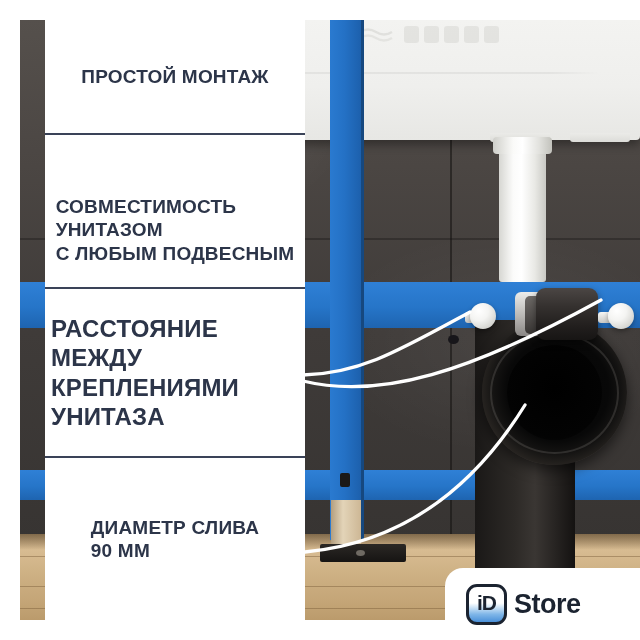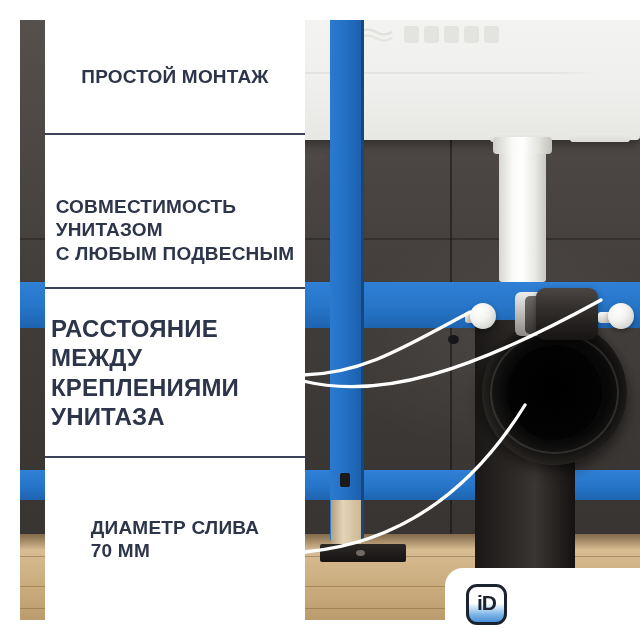--- a/index.html
+++ b/index.html
@@ -216,24 +216,25 @@
       <div class="cell-txt sm">
         <div>РАССТОЯНИЕ МЕЖДУ</div>
         <div>КРЕПЛЕНИЯМИ УНИТАЗА</div>
       </div>
     </div>
     <div class="divider" style="top:436px;"></div>
 
     <div class="cell" style="top:438px;height:162px;">
       <div class="cell-txt">
         <div>ДИАМЕТР СЛИВА</div>
-        <div>70 ММ</div>
+        <div>90 ММ</div>
       </div>
     </div>
   </div>
 
   <div id="logo">
     <div class="id-mark">
       <span>iD</span>
     </div>
+    <div class="store-txt">Store</div>
   </div>
 
 </div>
 
 </body></html>

